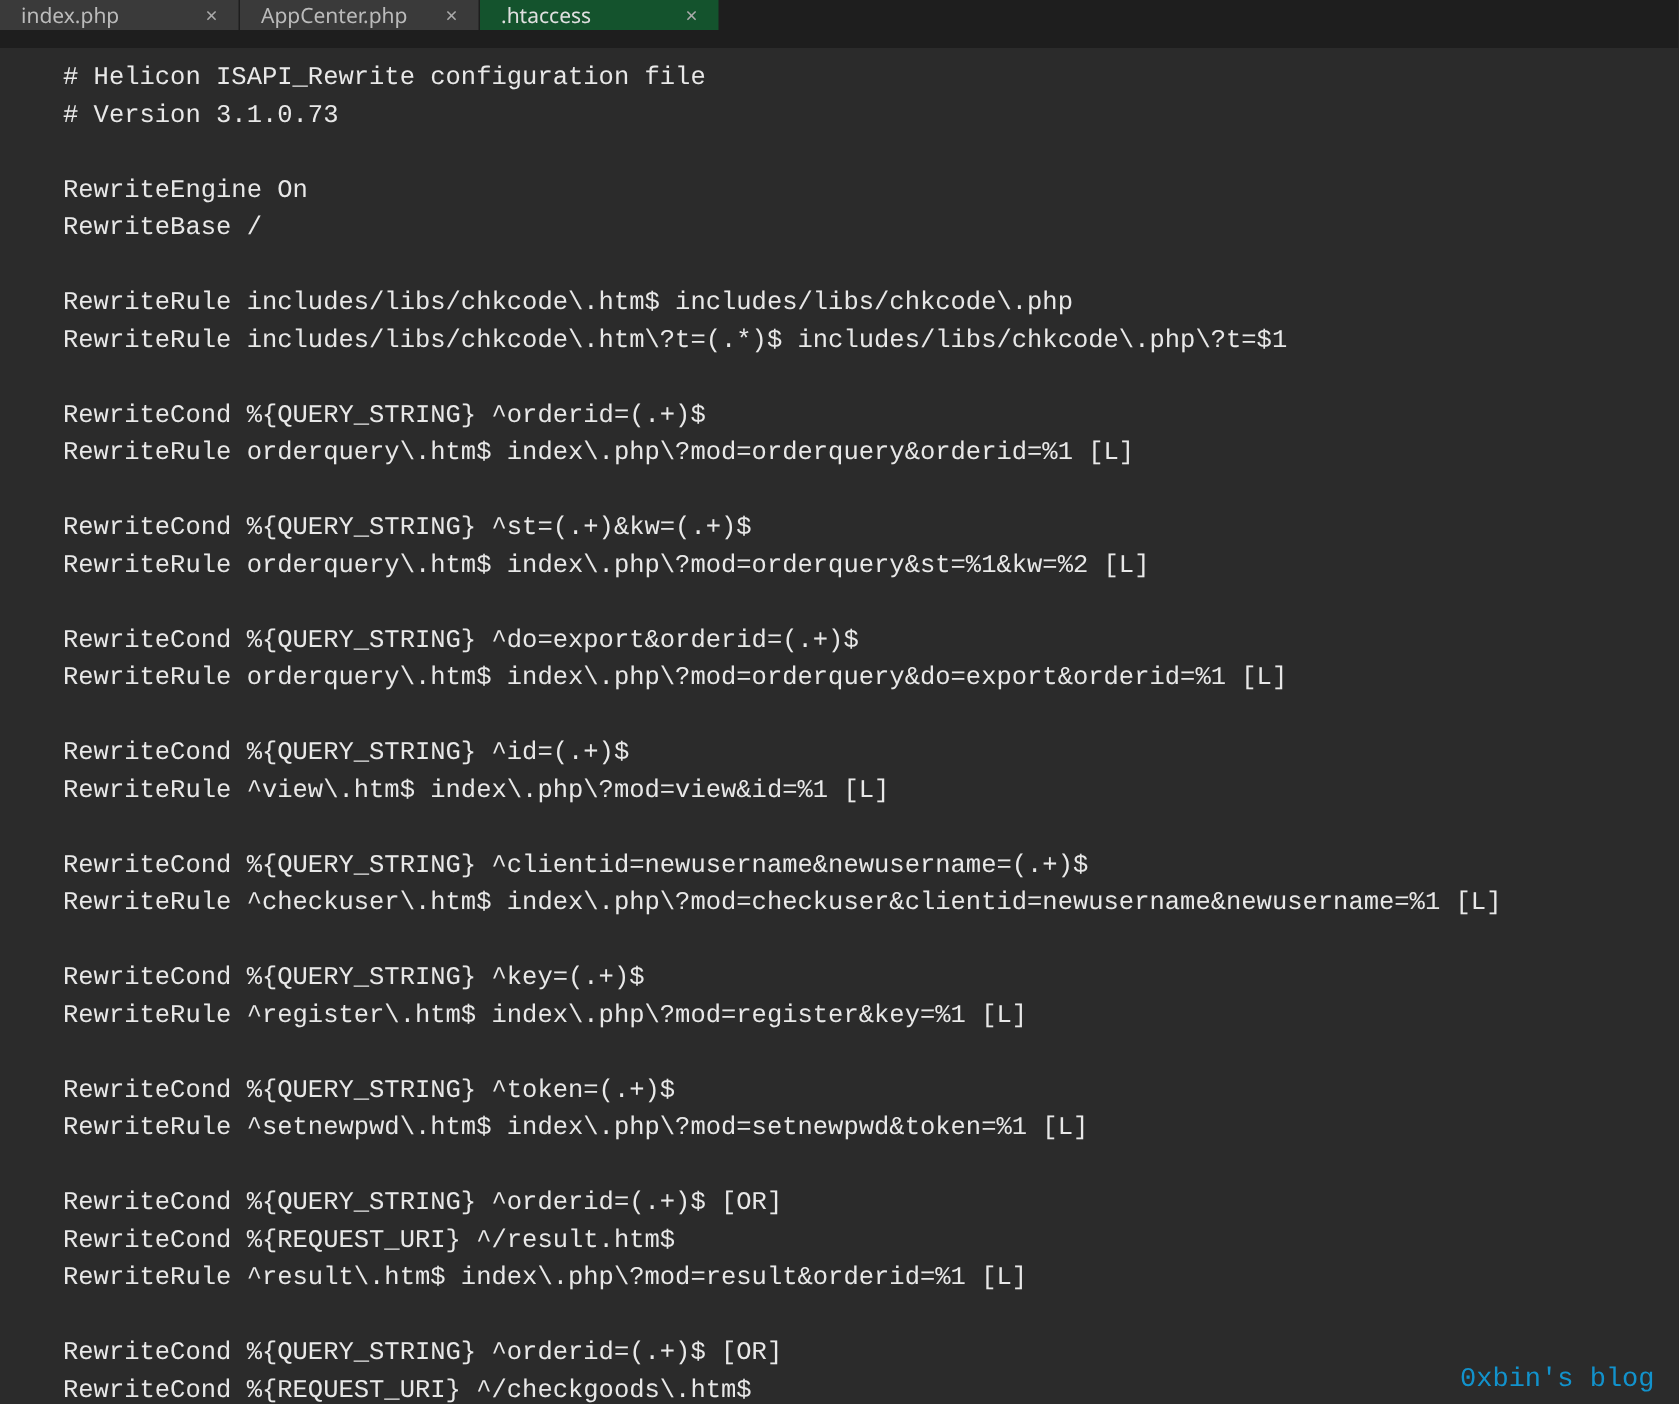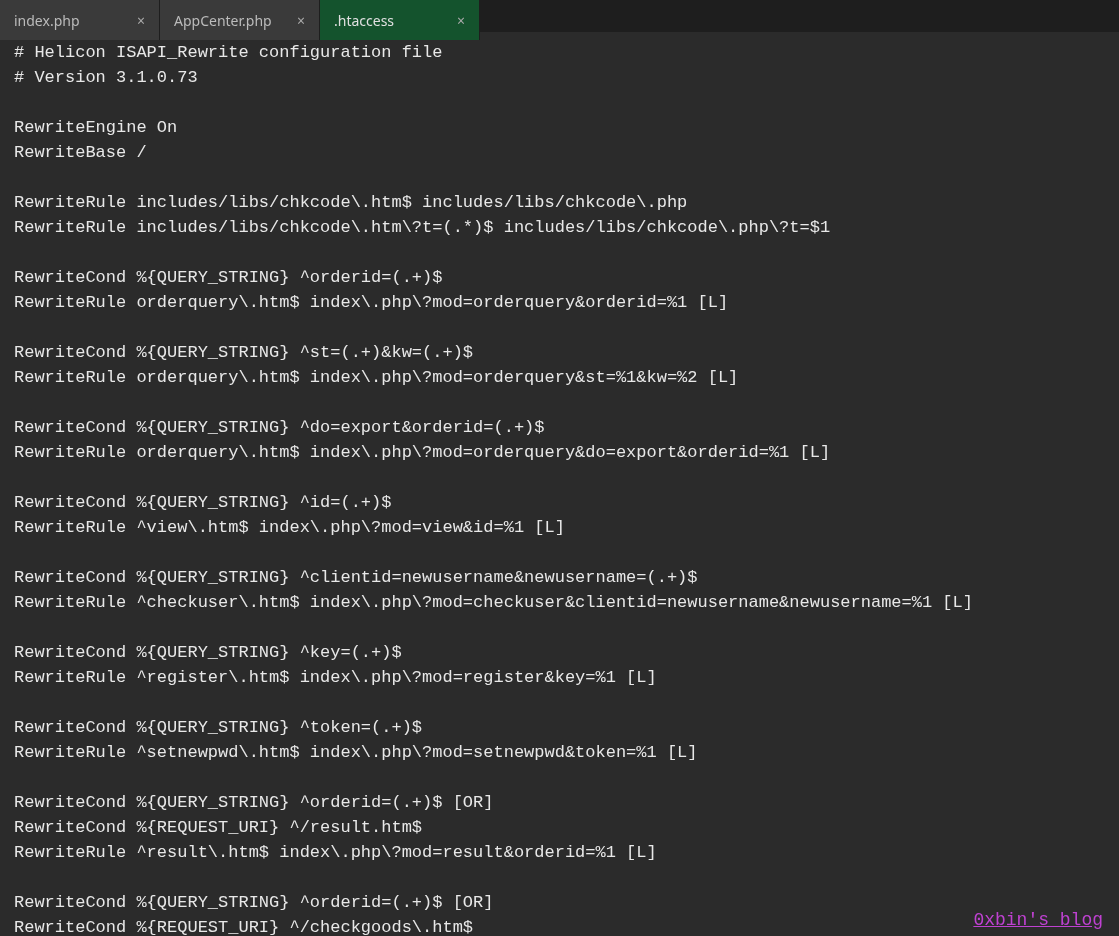--- a/index.html
+++ b/index.html
@@ -19,21 +19,21 @@
     }
     .tab-bar {
       display: flex;
       background: #1e1e1e;
       height: 32px;
     }
     .tab {
       display: flex;
       align-items: center;
       padding: 0 14px;
-      height: 40px;
+      height: 20px;
       color: #bbbbbb;
       font-size: 14px;
       font-family: -apple-system, 'Segoe UI', system-ui, sans-serif;
       position: relative;
       cursor: pointer;
       background: #3a3a3a;
       border-right: 1px solid #1e1e1e;
       min-width: 160px;
     }
     .tab.active {
@@ -54,30 +54,30 @@
       padding: 8px 14px;
       line-height: 25px;
       font-family: 'Consolas', 'Courier New', monospace;
       color: #e8e8e8;
       white-space: pre;
       font-weight: 500;
     }
     .code-line {
       display: block;
       min-height: 25px;
+      margin-left: 28px;
     }
     .watermark {
       position: absolute;
       bottom: 6px;
       right: 16px;
-      color: #d946ef;
+      color: #0ea5e9;
       font-size: 18px;
       font-family: 'Consolas', 'Courier New', monospace;
       opacity: 0.85;
-      text-decoration: underline;
     }
   </style>
 </head>
 <body>
 
 <div class="tab-bar">
   <div class="tab inactive">
     <span>index.php</span>
     <span class="tab-close">×</span>
   </div>

